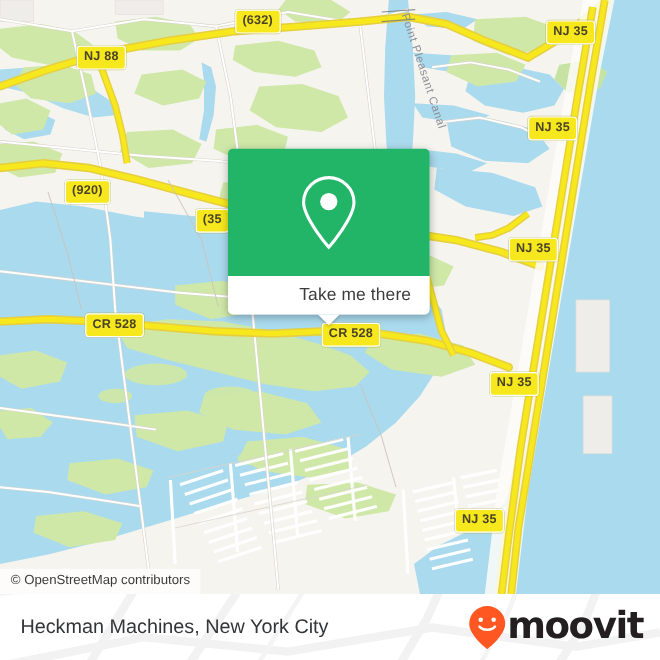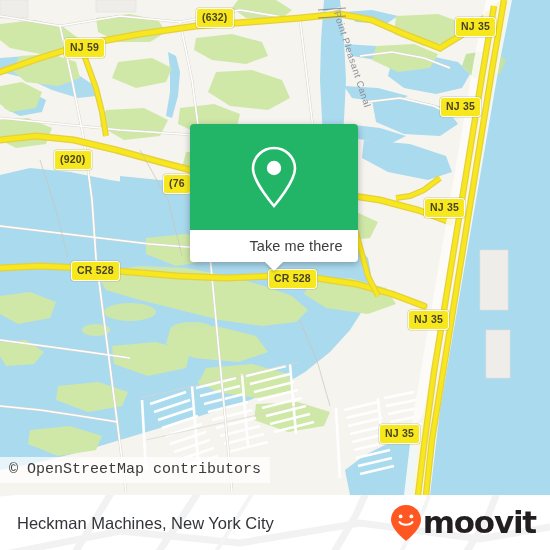--- a/index.html
+++ b/index.html
@@ -62,25 +62,25 @@
     font-size: 9.5px;
     letter-spacing: 0.6px;
     white-space: nowrap;
     transform-origin: left center;
   }
 
   
   #osm-attrib {
     position: absolute;
     left: 0;
-    bottom: 12px;
+    bottom: 0;
     background: rgba(255,255,255,0.72);
     color: #3b3b3b;
-    font-family: Liberation Mono, monospace;
-    font-size: 15px;
+    font-family: Liberation Sans, sans-serif;
+    font-size: 11px;
     padding: 4px 9px 5px 9px;
     white-space: nowrap;
   }
 
   
   #popup {
     position: absolute;
     left: 190px;
     top: 124px;
     width: 168px;
@@ -403,25 +403,25 @@
           <path d="M140,150 L168,200 L182,256"></path>
           <path d="M260,130 L274,180 L282,232"></path>
           <path d="M40,160 L56,210 L68,258"></path>
           <path d="M300,320 L318,364 L330,406"></path>
         </g>
 
       </g>
     </svg>
 
     <div class="shield" style="left:196px; top:8px;">(632)</div>
-    <div class="shield" style="left:64px;  top:38px;">NJ 59</div>
+    <div class="shield" style="left:64px;  top:38px;">NJ 88</div>
     <div class="shield" style="left:455px; top:17px;">NJ 35</div>
     <div class="shield" style="left:440px; top:97px;">NJ 35</div>
     <div class="shield" style="left:54px;  top:150px;">(920)</div>
-    <div class="shield" style="left:163px; top:174px;">(76</div>
+    <div class="shield" style="left:163px; top:174px;">(35</div>
     <div class="shield" style="left:424px; top:198px;">NJ 35</div>
     <div class="shield" style="left:71px;  top:261px;">CR 528</div>
     <div class="shield" style="left:268px; top:269px;">CR 528</div>
     <div class="shield" style="left:408px; top:310px;">NJ 35</div>
     <div class="shield" style="left:379px; top:424px;">NJ 35</div>
 
     <div class="canal-label" style="left:337px; top:6px; transform: rotate(72deg);">Point Pleasant Canal</div>
 
     <div id="popup">
       <div id="popup-green">

